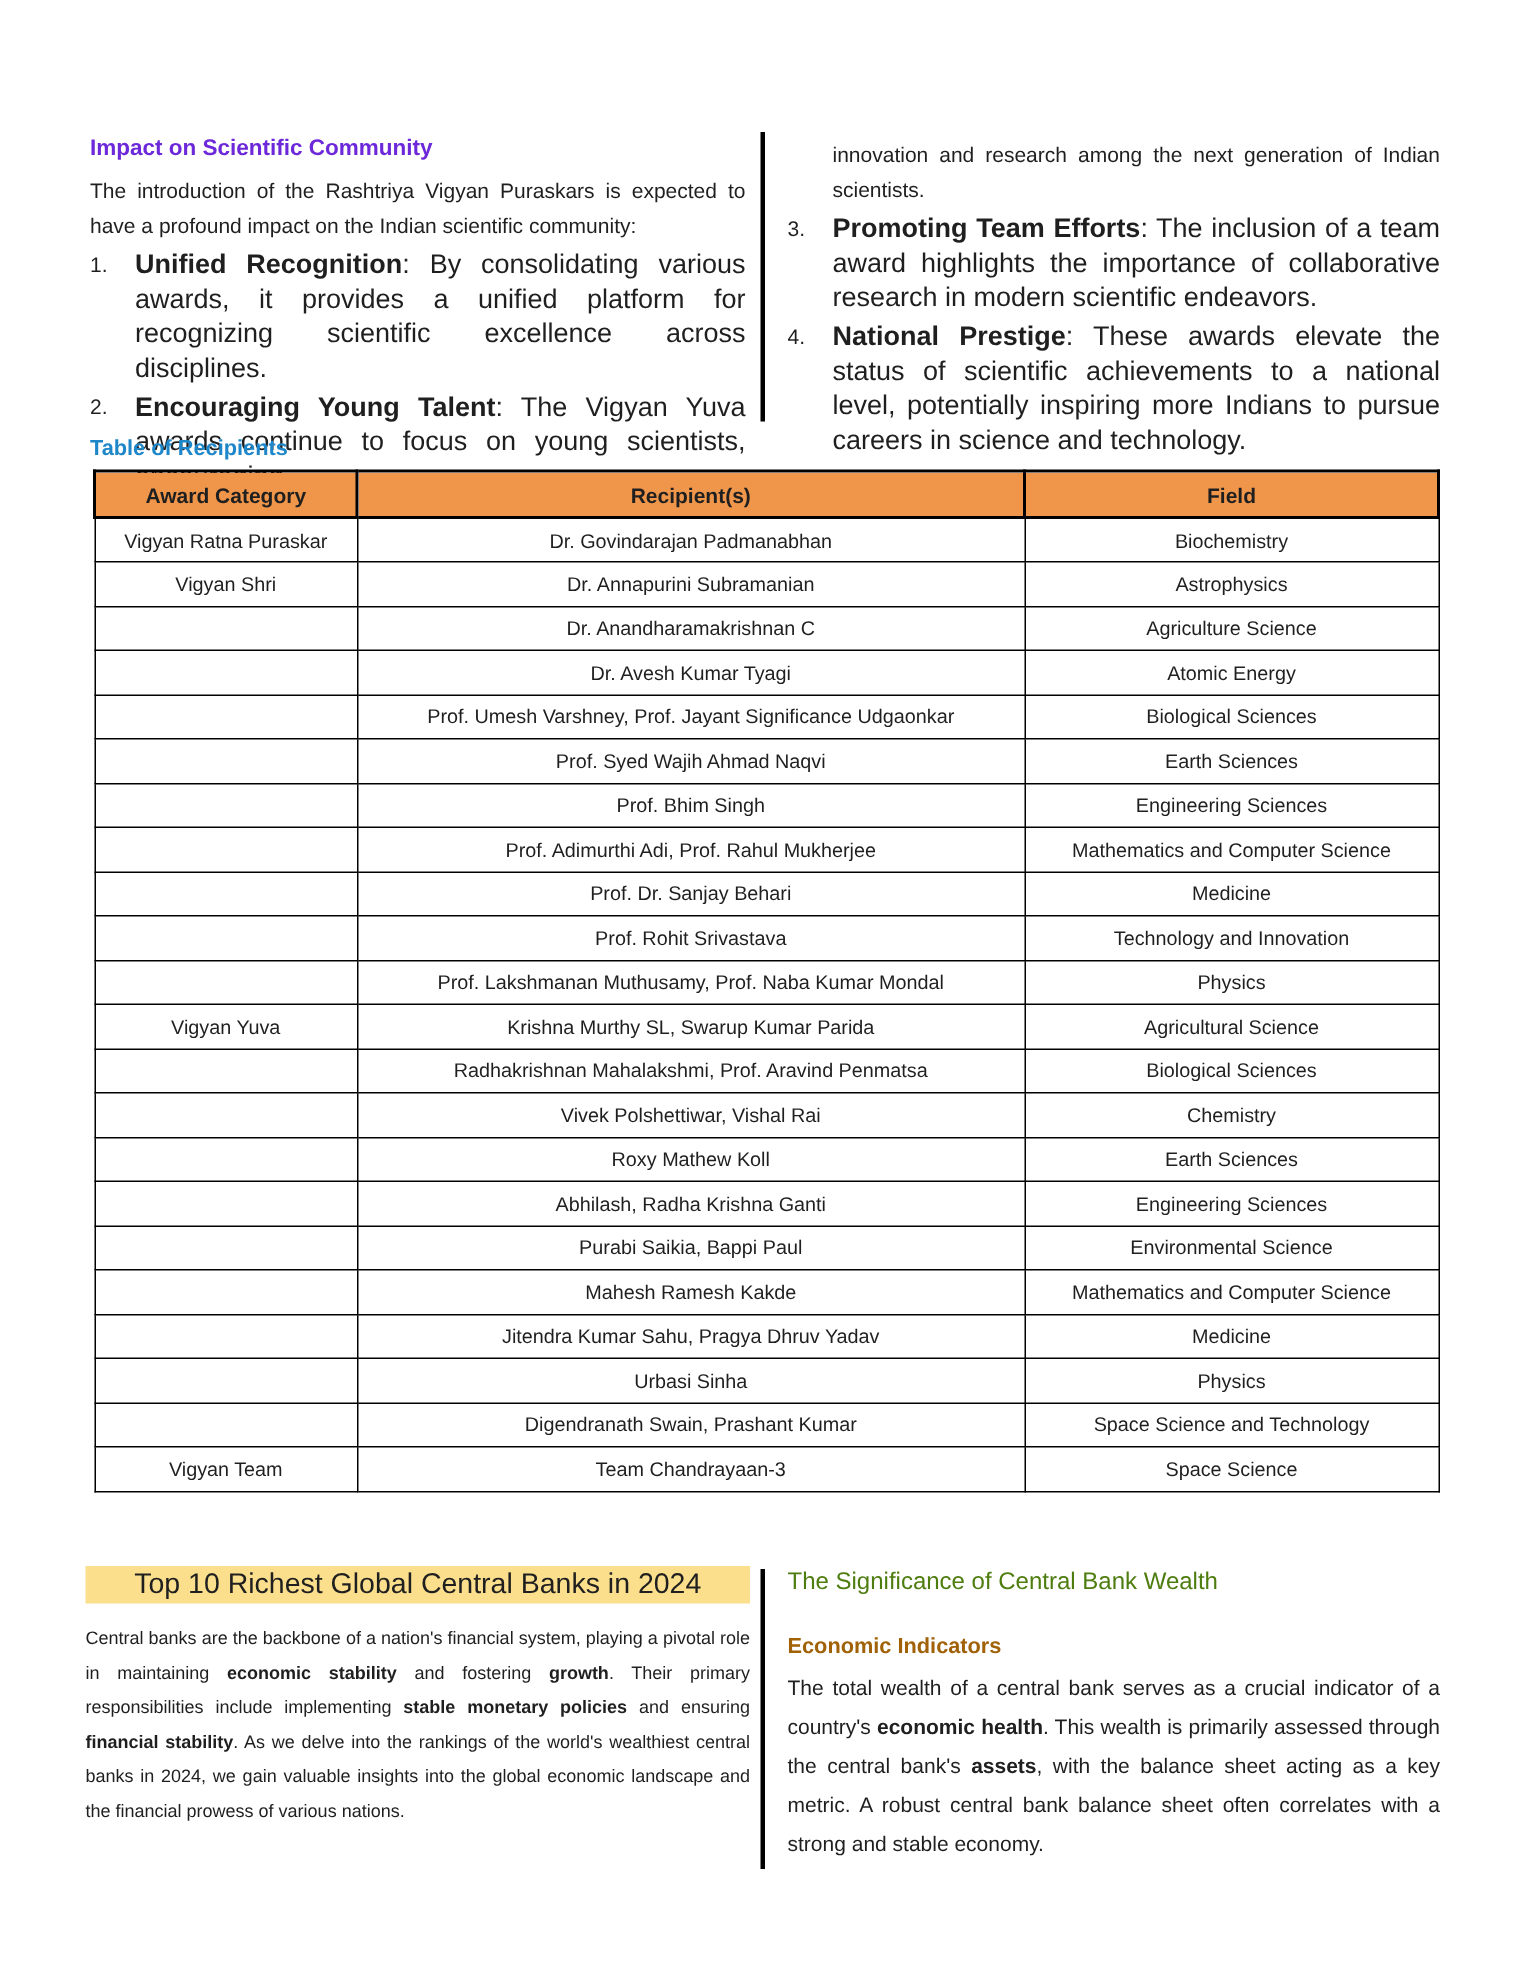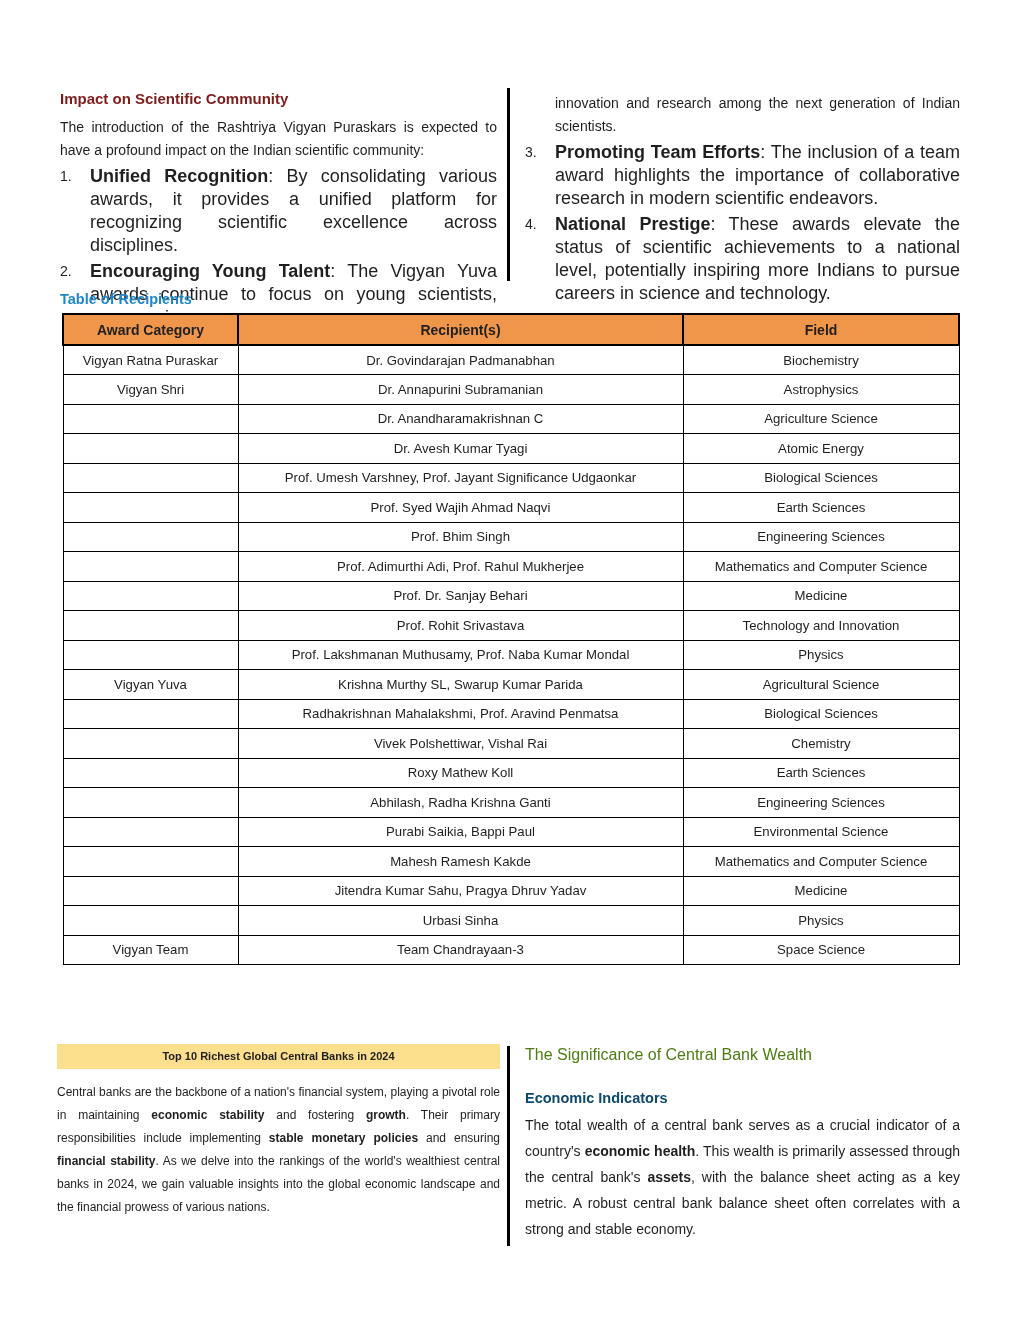--- a/index.html
+++ b/index.html
@@ -7,21 +7,21 @@
   body {
     font-family: "Liberation Sans", sans-serif;
     color: #1f1f1f;
     position: relative;
     overflow: hidden;
   }
   .abs { position: absolute; }
 
   
   .col-heading {
-    color: #7f1d1d;
+    color: #6d28d9;
     font-weight: bold;
     font-size: 15px;
     margin-bottom: 9px;
   }
   .top-left   { left: 60px;  top: 90px;  width: 437px; }
   .top-right  { left: 525px; top: 92px;  width: 435px; }
   .vdivider   { width: 3px; background: #000; }
   .divider-top    { left: 507px; top: 88px;   height: 193px; }
   .divider-bottom { left: 507px; top: 1046px; height: 200px; }
 
@@ -76,34 +76,34 @@
   .col-field     { width: 276px; }
 
   
   .bottom-left  { left: 57px;  top: 1044px; width: 443px; }
   .bottom-right { left: 525px; top: 1046px; width: 435px; }
   .highlight-bar {
     background: #fbdf8d;
     height: 25px;
     line-height: 25px;
     text-align: center;
-    font-weight: bold;
-    font-size: 11px;
+    font-weight: normal;
+    font-size: 19px;
     margin-bottom: 12px;
   }
   .bottom-para {
     font-size: 12px;
     line-height: 23px;
     text-align: justify;
   }
   .br-heading {
     color: #4d7c0f; font-weight: normal; font-size: 16px;
   }
   .br-subheading {
-    color: #0c4a6e; font-weight: bold; font-size: 14.5px;
+    color: #a16207; font-weight: bold; font-size: 14.5px;
     margin-top: 26px; margin-bottom: 6px;
   }
   .br-para {
     font-size: 14px;
     line-height: 26px;
     text-align: justify;
   }
 </style>
 </head>
 <body>
@@ -249,20 +249,25 @@
         <td></td>
         <td>Jitendra Kumar Sahu, Pragya Dhruv Yadav</td>
         <td>Medicine</td>
       </tr>
       <tr>
         <td></td>
         <td>Urbasi Sinha</td>
         <td>Physics</td>
       </tr>
       <tr>
+        <td></td>
+        <td>Digendranath Swain, Prashant Kumar</td>
+        <td>Space Science and Technology</td>
+      </tr>
+      <tr>
         <td>Vigyan Team</td>
         <td>Team Chandrayaan-3</td>
         <td>Space Science</td>
       </tr>
     </tbody>
 </table>
 
 <div class="abs bottom-left">
   <div class="highlight-bar">Top 10 Richest Global Central Banks in 2024</div>
   <div class="bottom-para"><span>Central banks are the backbone of a nation's financial system, playing a pivotal role in maintaining </span><b>economic stability</b><span> and fostering </span><b>growth</b><span>. Their primary responsibilities include implementing </span><b>stable monetary policies</b><span> and ensuring </span><b>financial stability</b><span>. As we delve into the rankings of the world's wealthiest central banks in 2024, we gain valuable insights into the global economic landscape and the financial prowess of various nations.</span></div>

